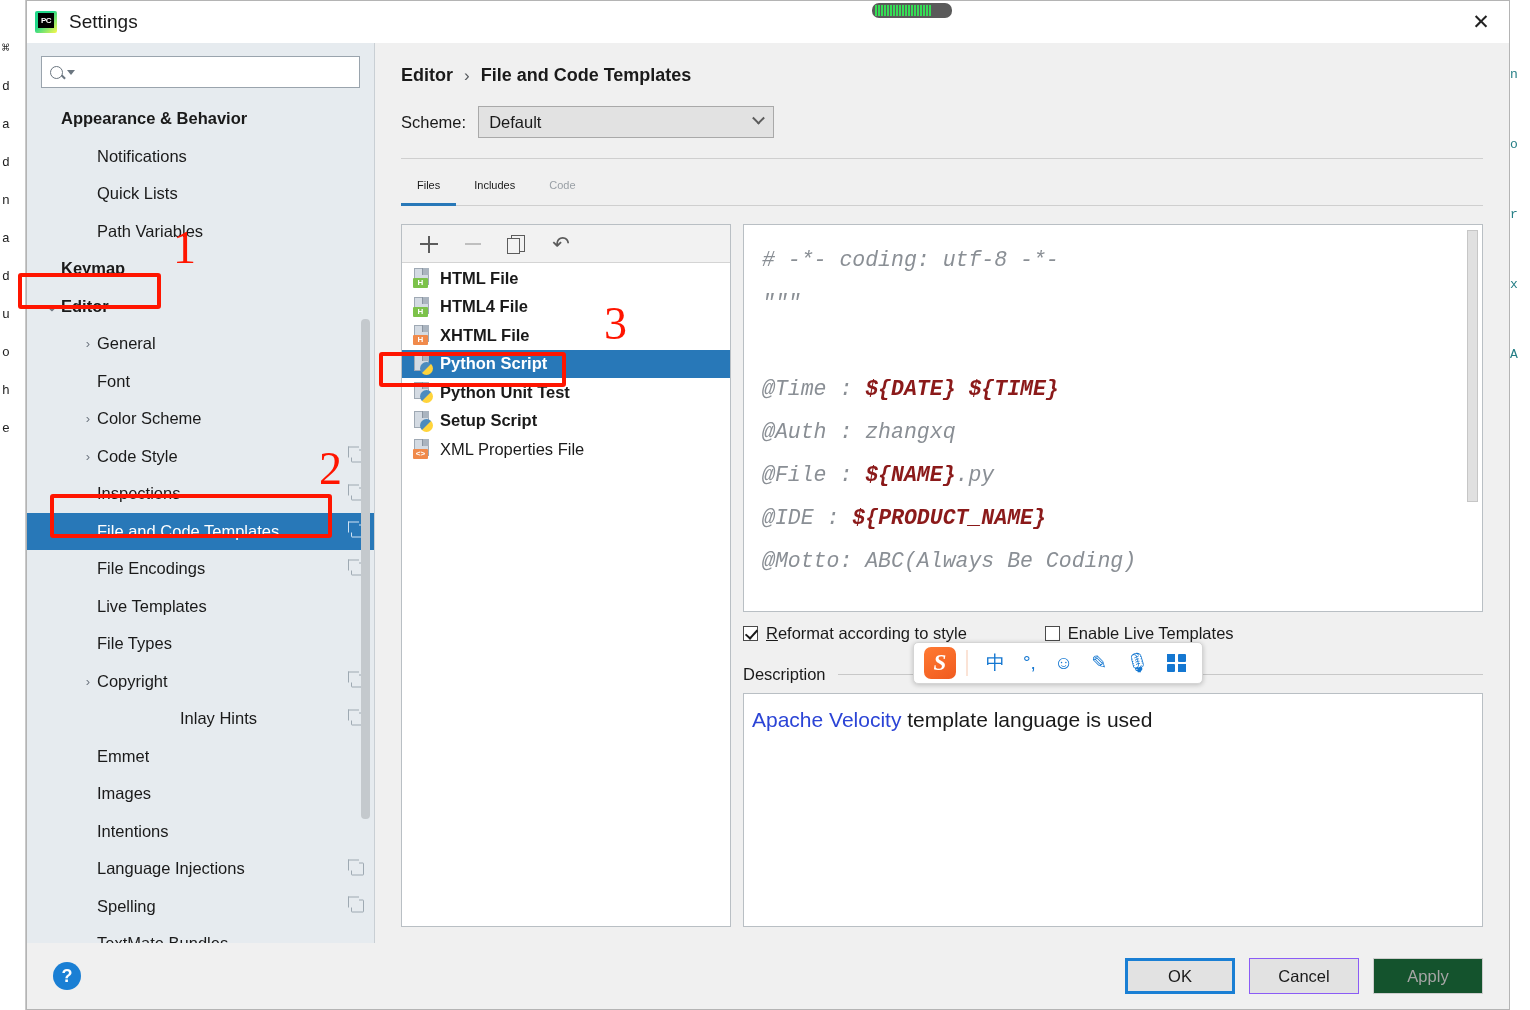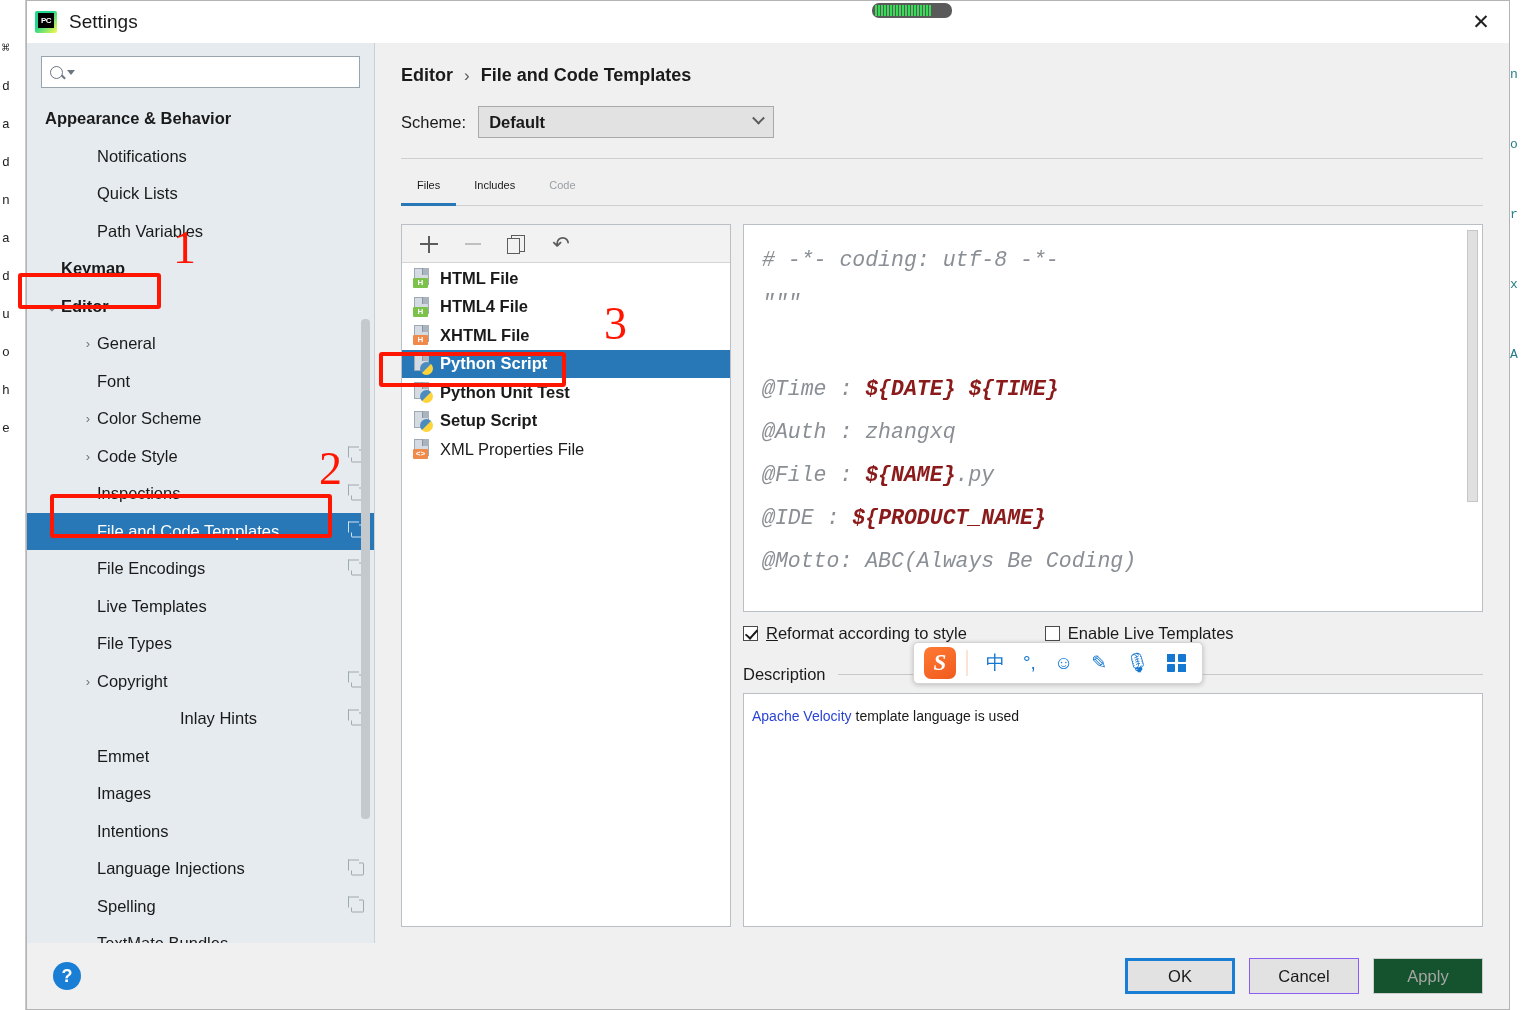--- a/index.html
+++ b/index.html
@@ -111,21 +111,21 @@
 
   
   #main { flex: 1; background: #f0f0f0; padding: 22px 26px 0 26px; display: flex; flex-direction: column; min-width: 0; }
   #breadcrumb { font-size: 18px; font-weight: bold; color: #1a1a1a; display: flex; align-items: center; gap: 11px; }
   #breadcrumb .sep { color: #55595d; font-weight: normal; font-size: 17px; }
   #scheme-row { display: flex; align-items: center; margin-top: 20px; gap: 12px; }
   #scheme-label { font-size: 16.5px; color: #1a1a1a; }
   #scheme-select {
     width: 296px; height: 32px; background: #e2e2e2; border: 1px solid #a9a9a9;
     display: flex; align-items: center; padding: 0 10px; font-size: 16.5px;
-    font-weight: bold; color: #1a1a1a; position: relative; cursor: pointer;
+    font-weight: normal; color: #1a1a1a; position: relative; cursor: pointer;
   }
   #scheme-select .chev {
     margin-left: auto; width: 9px; height: 9px; border-right: 2px solid #5c5c5c;
     border-bottom: 2px solid #5c5c5c; transform: rotate(45deg) translate(-3px,-3px);
   }
   #divider { height: 1px; background: #cfcfcf; margin-top: 20px; }
 
   #tabs { display: flex; gap: 2px; margin-top: 6px; border-bottom: 1px solid #cfcfcf; }
   .tab {
     padding: 14px 16px 12px 16px; font-size: 11px; color: #1a1a1a;
@@ -217,21 +217,21 @@
   .chk .u { text-decoration: underline; }
   #opt-live { margin-left: 78px; }
 
   #desc-header { display: flex; align-items: center; gap: 12px; margin-top: 22px; }
   #desc-title { font-size: 16.5px; color: #1a1a1a; white-space: nowrap; }
   #desc-rule { flex: 1; height: 1px; background: #c8c8c8; }
   #desc-box {
     flex: 1; margin-top: 9px; background: #ffffff; border: 1px solid #b9bfc4;
     padding: 14px 8px 0 8px; min-height: 0;
   }
-  #desc-text { font-size: 14px; color: #1a1a1a; }
+  #desc-text { font-size: 21px; color: #1a1a1a; }
   #desc-text a { color: #2b44d6; text-decoration: none; }
 
   
   #sogou-bar {
     position: absolute; left: 886px; top: 641px; width: 290px; height: 42px;
     background: #ffffff; border: 1px solid #d5d5d5; border-radius: 5px;
     box-shadow: 0 1px 5px rgba(0,0,0,.22); display: flex; align-items: center;
     padding: 0 10px; gap: 18px; z-index: 40;
   }
   #sogou-logo {
@@ -330,21 +330,21 @@
   <div id="dialog-body">
 
     <div id="sidebar">
       <div id="search-wrap">
         <div id="search-box">
           <span class="mag"></span>
           <span class="mag-caret"></span>
         </div>
       </div>
       <div id="tree">
-          <div class="tree-row group" style="">
+          <div class="tree-row group" style="padding-left: 16px;">
             <span class="twisty"></span>
             <span class="tree-label">Appearance &amp; Behavior</span>
           </div>
           <div class="tree-row" style="padding-left: 52px;">
             <span class="twisty"></span>
             <span class="tree-label">Notifications</span>
           </div>
           <div class="tree-row" style="padding-left: 52px;">
             <span class="twisty"></span>
             <span class="tree-label">Quick Lists</span>

